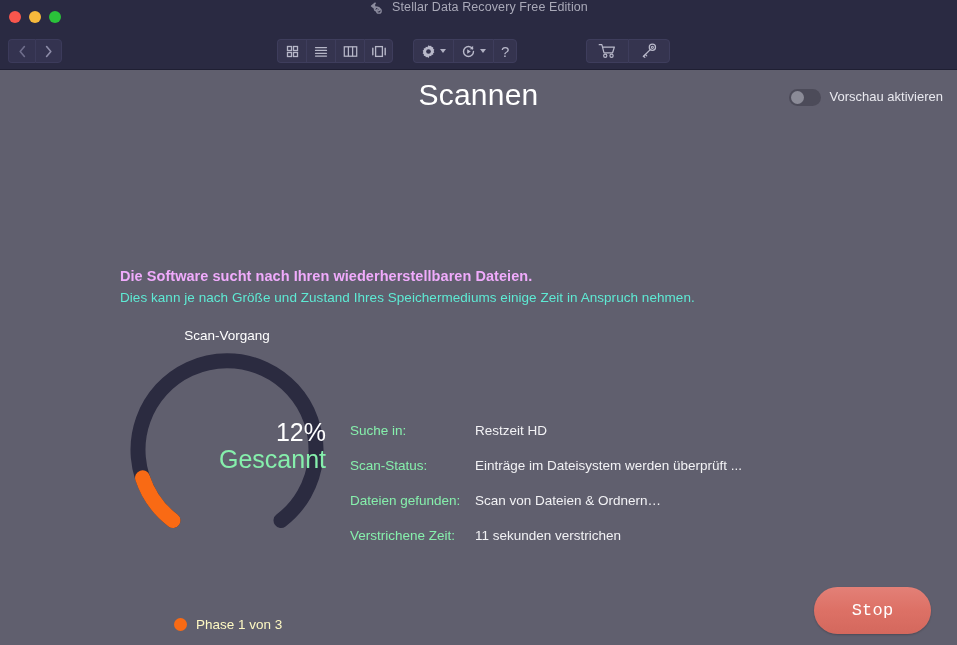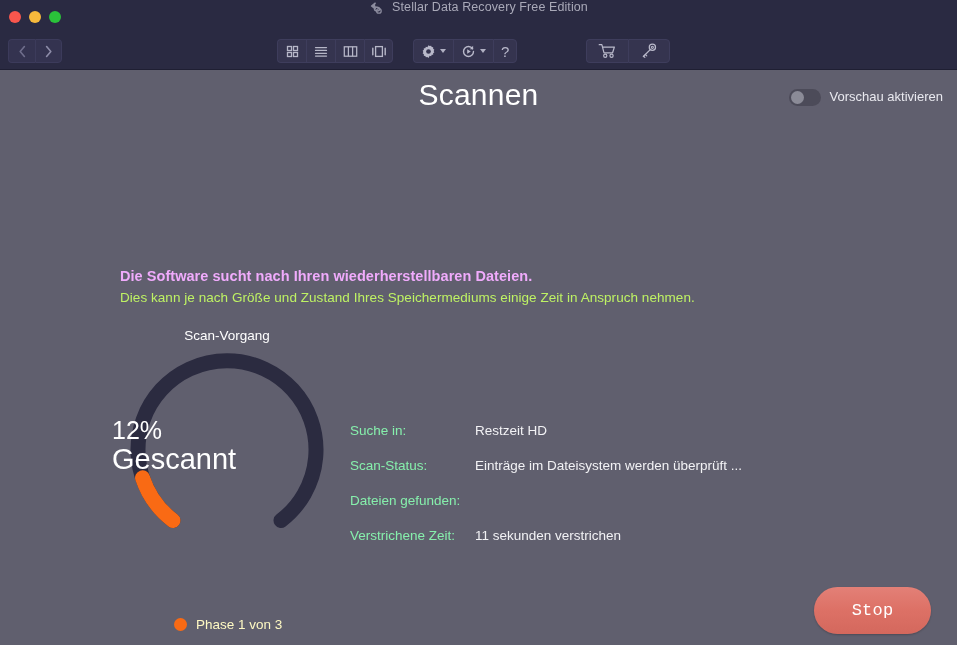--- a/index.html
+++ b/index.html
@@ -211,21 +211,21 @@
   .intro-line1 {
     font-size: 14.5px;
     font-weight: 700;
     color: #f0abfc;
     letter-spacing: .05px;
     margin-bottom: 6px;
   }
   .intro-line2 {
     font-size: 13.5px;
     font-weight: 400;
-    color: #bef264;
+    color: #5eead4;
     letter-spacing: .05px;
   }
 
   
   .gauge-block {
     position: absolute;
     left: 112px;
     top: 200px;
     width: 230px;
   }
@@ -239,33 +239,33 @@
     position: relative;
     width: 230px;
     height: 192px;
   }
   .gauge svg { display: block; }
   .gauge-center {
     position: absolute;
     left: 0; right: 16px;
     top: 50%;
     transform: translateY(-52%);
-    text-align: left;
+    text-align: right;
     pointer-events: none;
   }
   .gauge-pct {
     font-size: 25px;
     font-weight: 400;
     color: #ffffff;
     line-height: 1.08;
   }
   .gauge-word {
-    font-size: 29px;
+    font-size: 25px;
     font-weight: 400;
-    color: #ffffff;
+    color: #86efac;
     line-height: 1.08;
   }
 
   .phase-legend {
     position: absolute;
     left: 174px;
     top: 489px;
     display: flex;
     align-items: center;
     gap: 9px;
@@ -473,20 +473,21 @@
       <div class="detail-row">
         <span class="detail-label">Suche in:</span>
         <span class="detail-value">Restzeit HD</span>
       </div>
       <div class="detail-row">
         <span class="detail-label">Scan-Status:</span>
         <span class="detail-value">Einträge im Dateisystem werden überprüft ...</span>
       </div>
       <div class="detail-row">
         <span class="detail-label">Dateien gefunden:</span>
+        <span class="detail-value">Scan von Dateien &amp; Ordnern…</span>
       </div>
       <div class="detail-row">
         <span class="detail-label">Verstrichene Zeit:</span>
         <span class="detail-value">11 sekunden verstrichen</span>
       </div>
     </div>
 
     <button class="stop-btn">Stop</button>
 
   </div>

